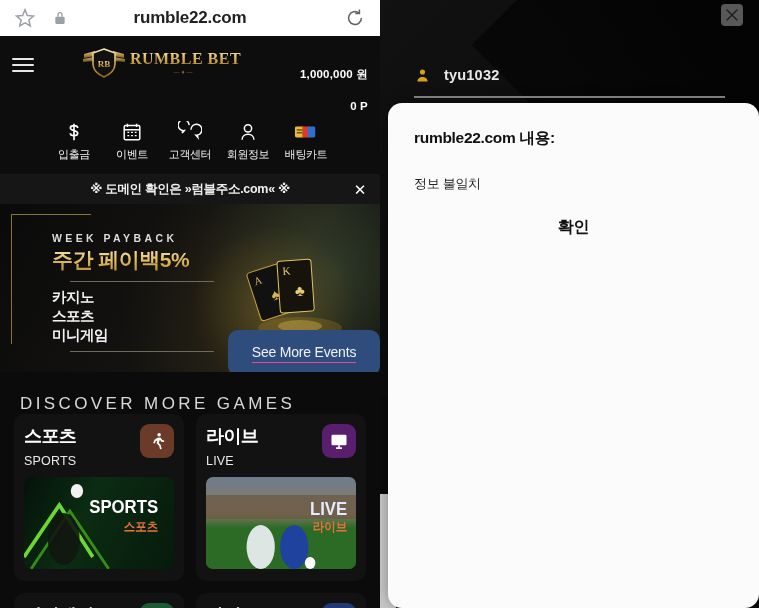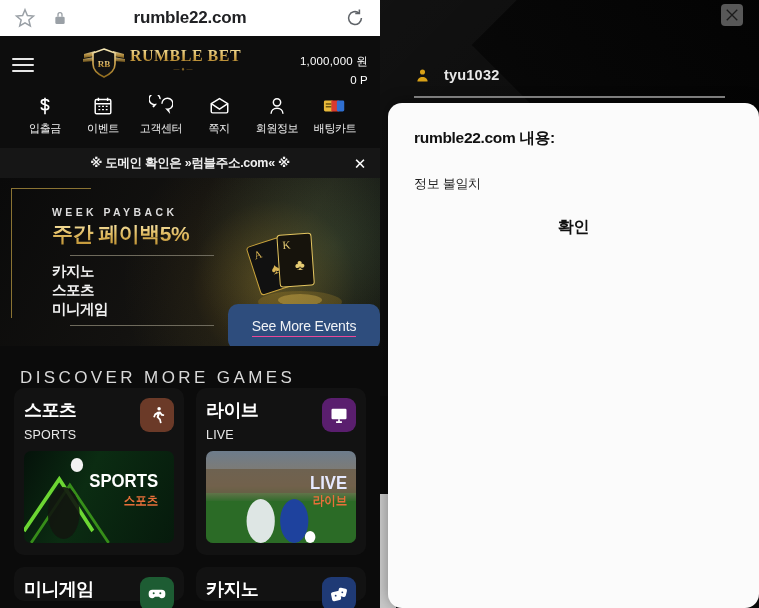--- a/index.html
+++ b/index.html
@@ -29,32 +29,32 @@
   }
   .bb-reload { margin-left: auto; width: 22px; height: 22px; }
 
   
   .site-header { background: #0d0d0d; padding: 6px 0 8px 0; }
   .sh-top { display: flex; align-items: flex-start; padding: 4px 12px 0 12px; }
   .hamburger { width: 22px; padding-top: 8px; }
   .hamburger span {
     display:block; height:2px; background:#e7e7e7; margin: 4px 0; border-radius:1px;
   }
-  .logo-wrap { flex: 1; display:flex; justify-content:center; padding-top:2px;}
+  .logo-wrap { flex: 1; display:flex; justify-content:center; align-items:center; padding-top:2px;}
   .logo-emblem { width: 46px; height: 30px; }
   .logo-text {
     font-family: "Liberation Serif", "DejaVu Serif", serif;
     font-size: 16px; font-weight: 700; letter-spacing: 0.5px;
     background: linear-gradient(180deg,#f6e6a8 0%,#d9b25a 45%,#a87b22 100%);
     -webkit-background-clip: text; background-clip: text; color: transparent;
     margin-left: 3px; line-height: 1;
   }
   .logo-sub { font-size:6px; color:#8a6a28; text-align:center; letter-spacing:2px; margin-top:2px;}
   .balance { text-align: right; padding-top: 6px; min-width: 80px; }
-  .balance div { color:#fff; font-size: 11.5px; font-weight: 400; line-height: 19px; letter-spacing:0.2px;}
+  .balance div { color:#fff; font-size: 11.5px; font-weight: 700; line-height: 19px; letter-spacing:0.2px;margin-top:13px;}
 
   .nav-row { display:flex; justify-content:center; gap: 0px; padding: 4px 10px 4px 10px; }
   .nav-item { width: 58px; text-align:center; color:#f0f0f0; }
   .nav-icon { height: 24px; display:flex; align-items:center; justify-content:center; }
   .nav-label { font-size: 11px; margin-top: 3px; color:#f2f2f2; letter-spacing:-0.4px;}
 
   
   .notice {
     background:#161616; height: 30px; display:flex; align-items:center;
     justify-content:center; position:relative; color:#efefef; font-size:12.5px;
@@ -282,29 +282,20 @@
           <div class="nav-label">이벤트</div>
         </div>
         <div class="nav-item">
           <div class="nav-icon">
             <svg viewBox="0 0 26 24" width="24" height="22" fill="none" stroke="#fff" stroke-width="1.6">
               <path d="M12 4.5a6 6 0 1 0-5.3 5.95L4.5 13l.7-3.2"></path>
               <path d="M14 9.5a6 6 0 1 1 5.4 6L21.6 18l-.7-3.2"></path>
             </svg>
           </div>
           <div class="nav-label">고객센터</div>
-        </div>
-        <div class="nav-item">
-          <div class="nav-icon">
-            <svg viewBox="0 0 24 24" width="23" height="22" fill="none" stroke="#fff" stroke-width="1.6">
-              <path d="M3 9.5l9-5.5 9 5.5v8.5a1.5 1.5 0 0 1-1.5 1.5h-15A1.5 1.5 0 0 1 3 18z"></path>
-              <path d="M3 9.5l9 6 9-6"></path>
-            </svg>
-          </div>
-          <div class="nav-label">쪽지</div>
         </div>
         <div class="nav-item">
           <div class="nav-icon">
             <svg viewBox="0 0 24 24" width="22" height="22" fill="none" stroke="#fff" stroke-width="1.6">
               <circle cx="12" cy="8" r="4"></circle>
               <path d="M5.5 20.5c0-3.6 2.9-6 6.5-6s6.5 2.4 6.5 6"></path>
             </svg>
           </div>
           <div class="nav-label">회원정보</div>
         </div>

